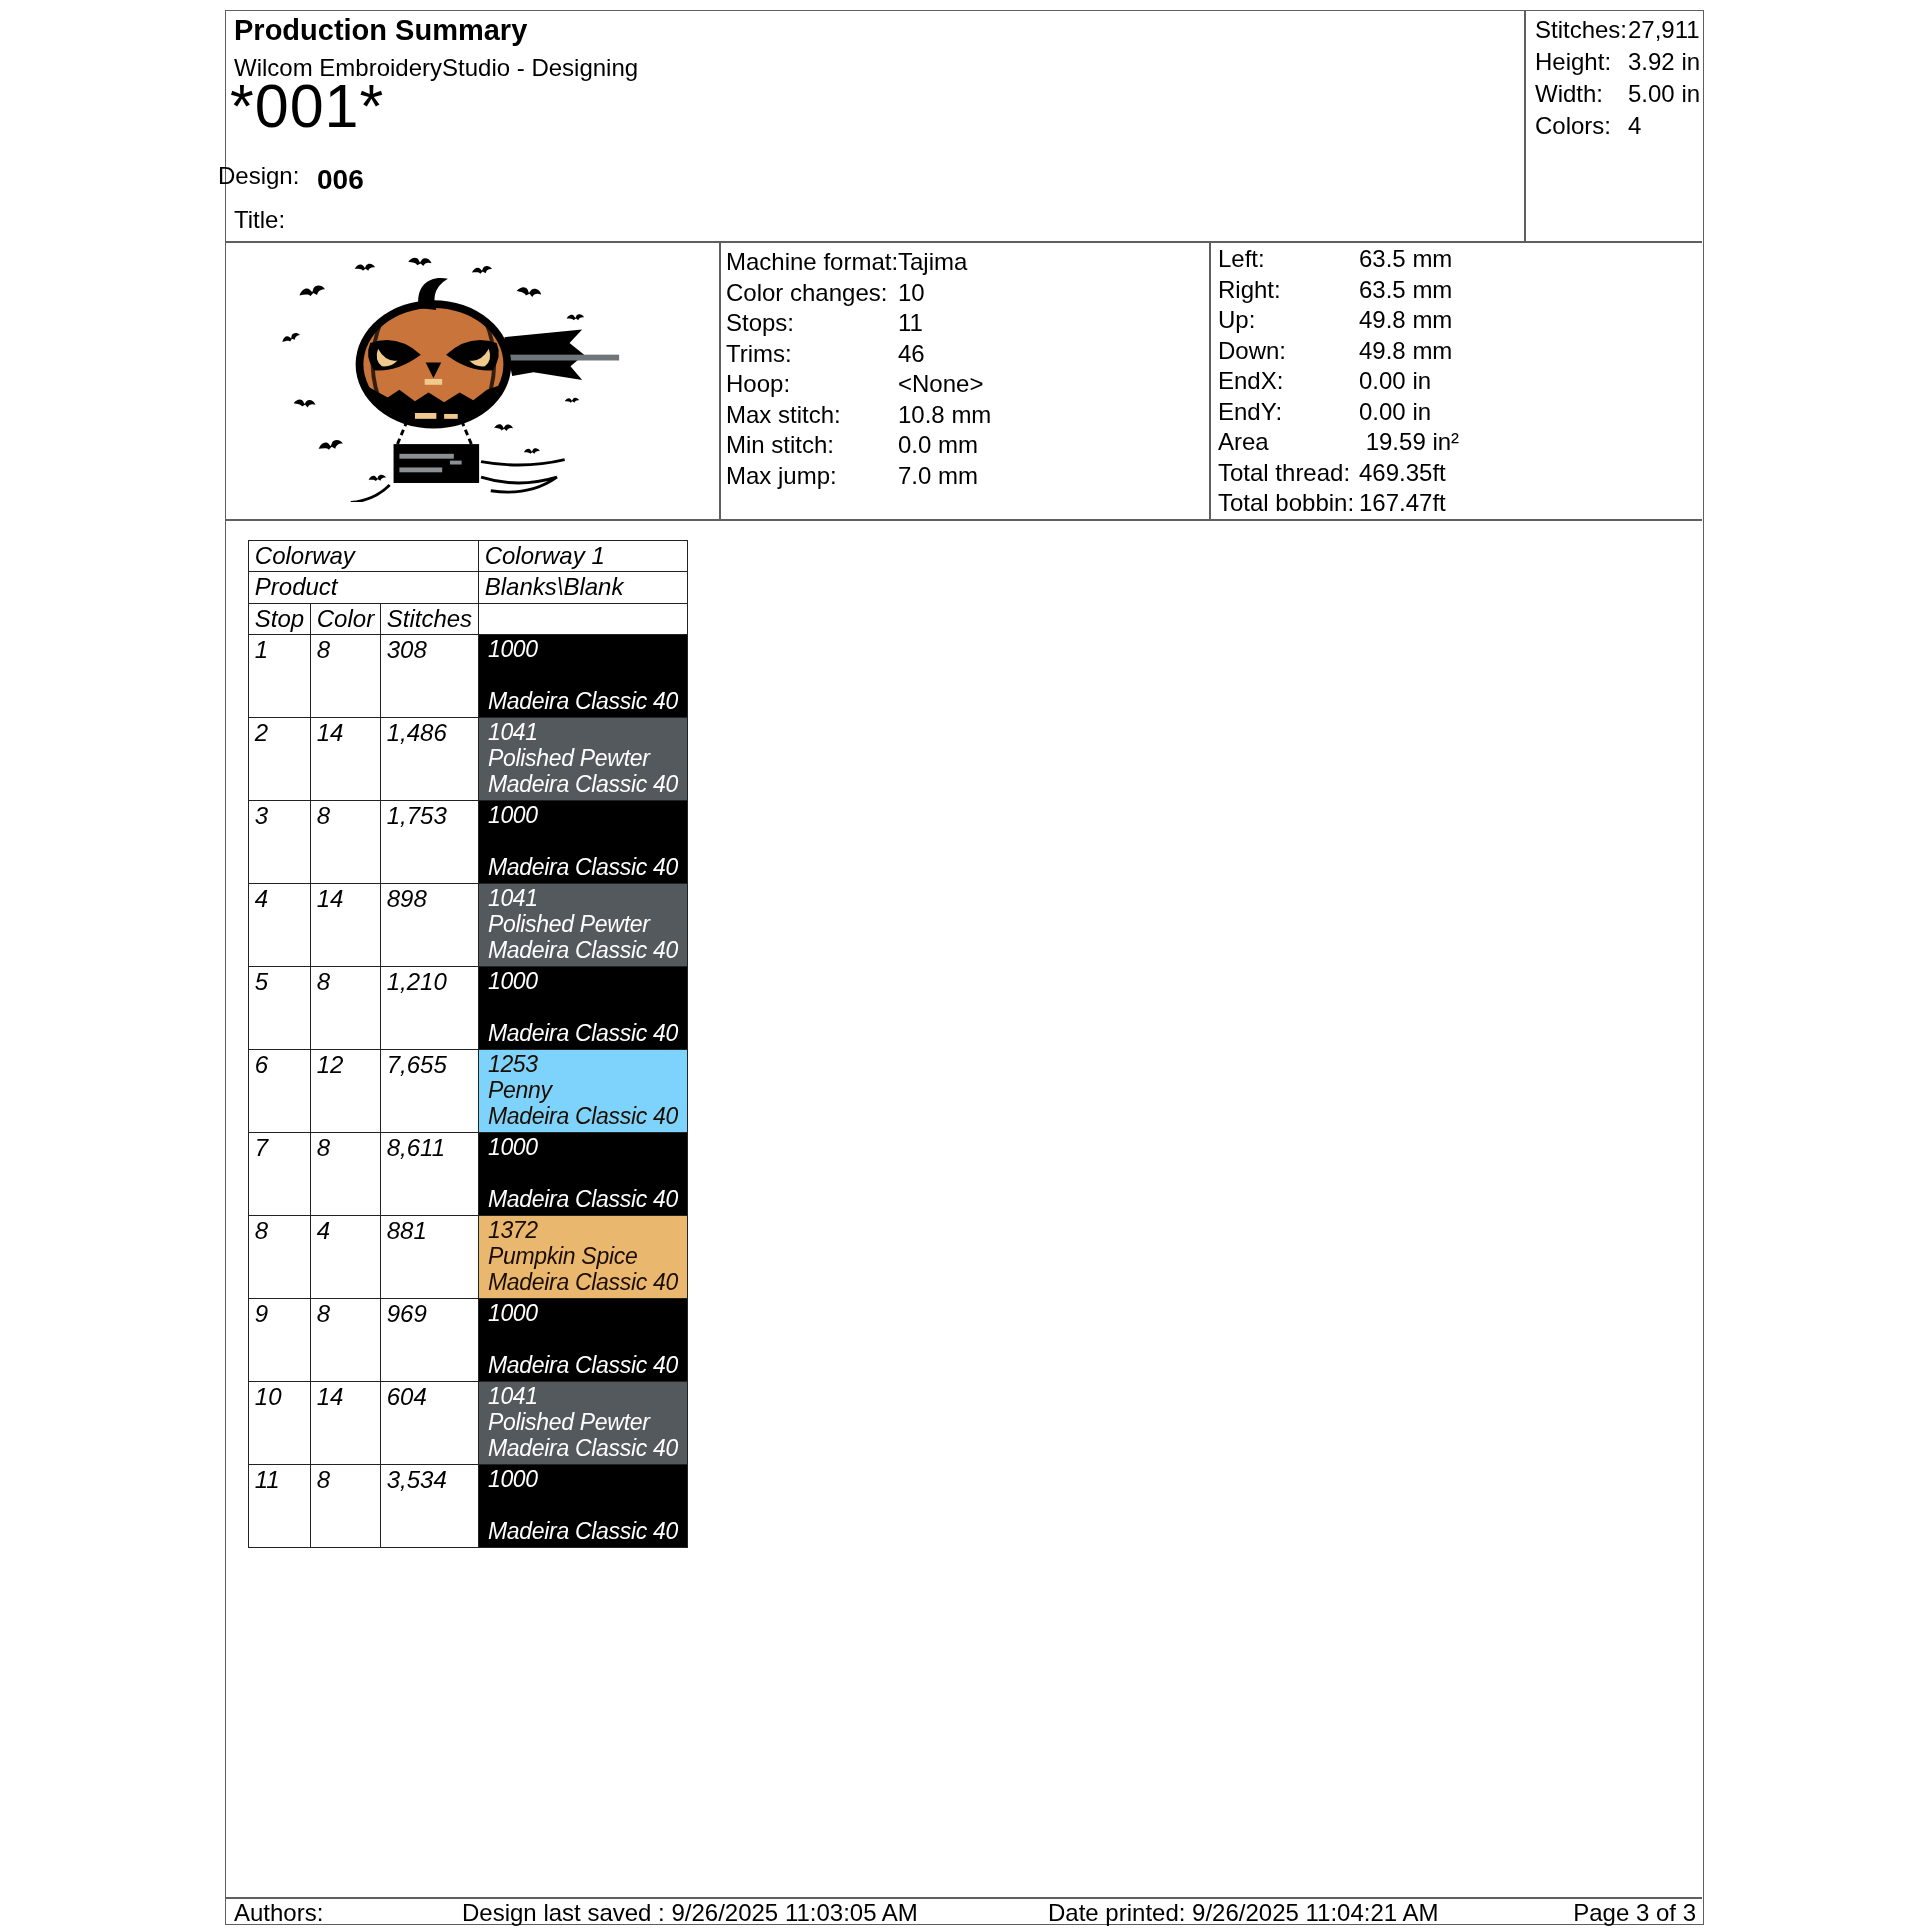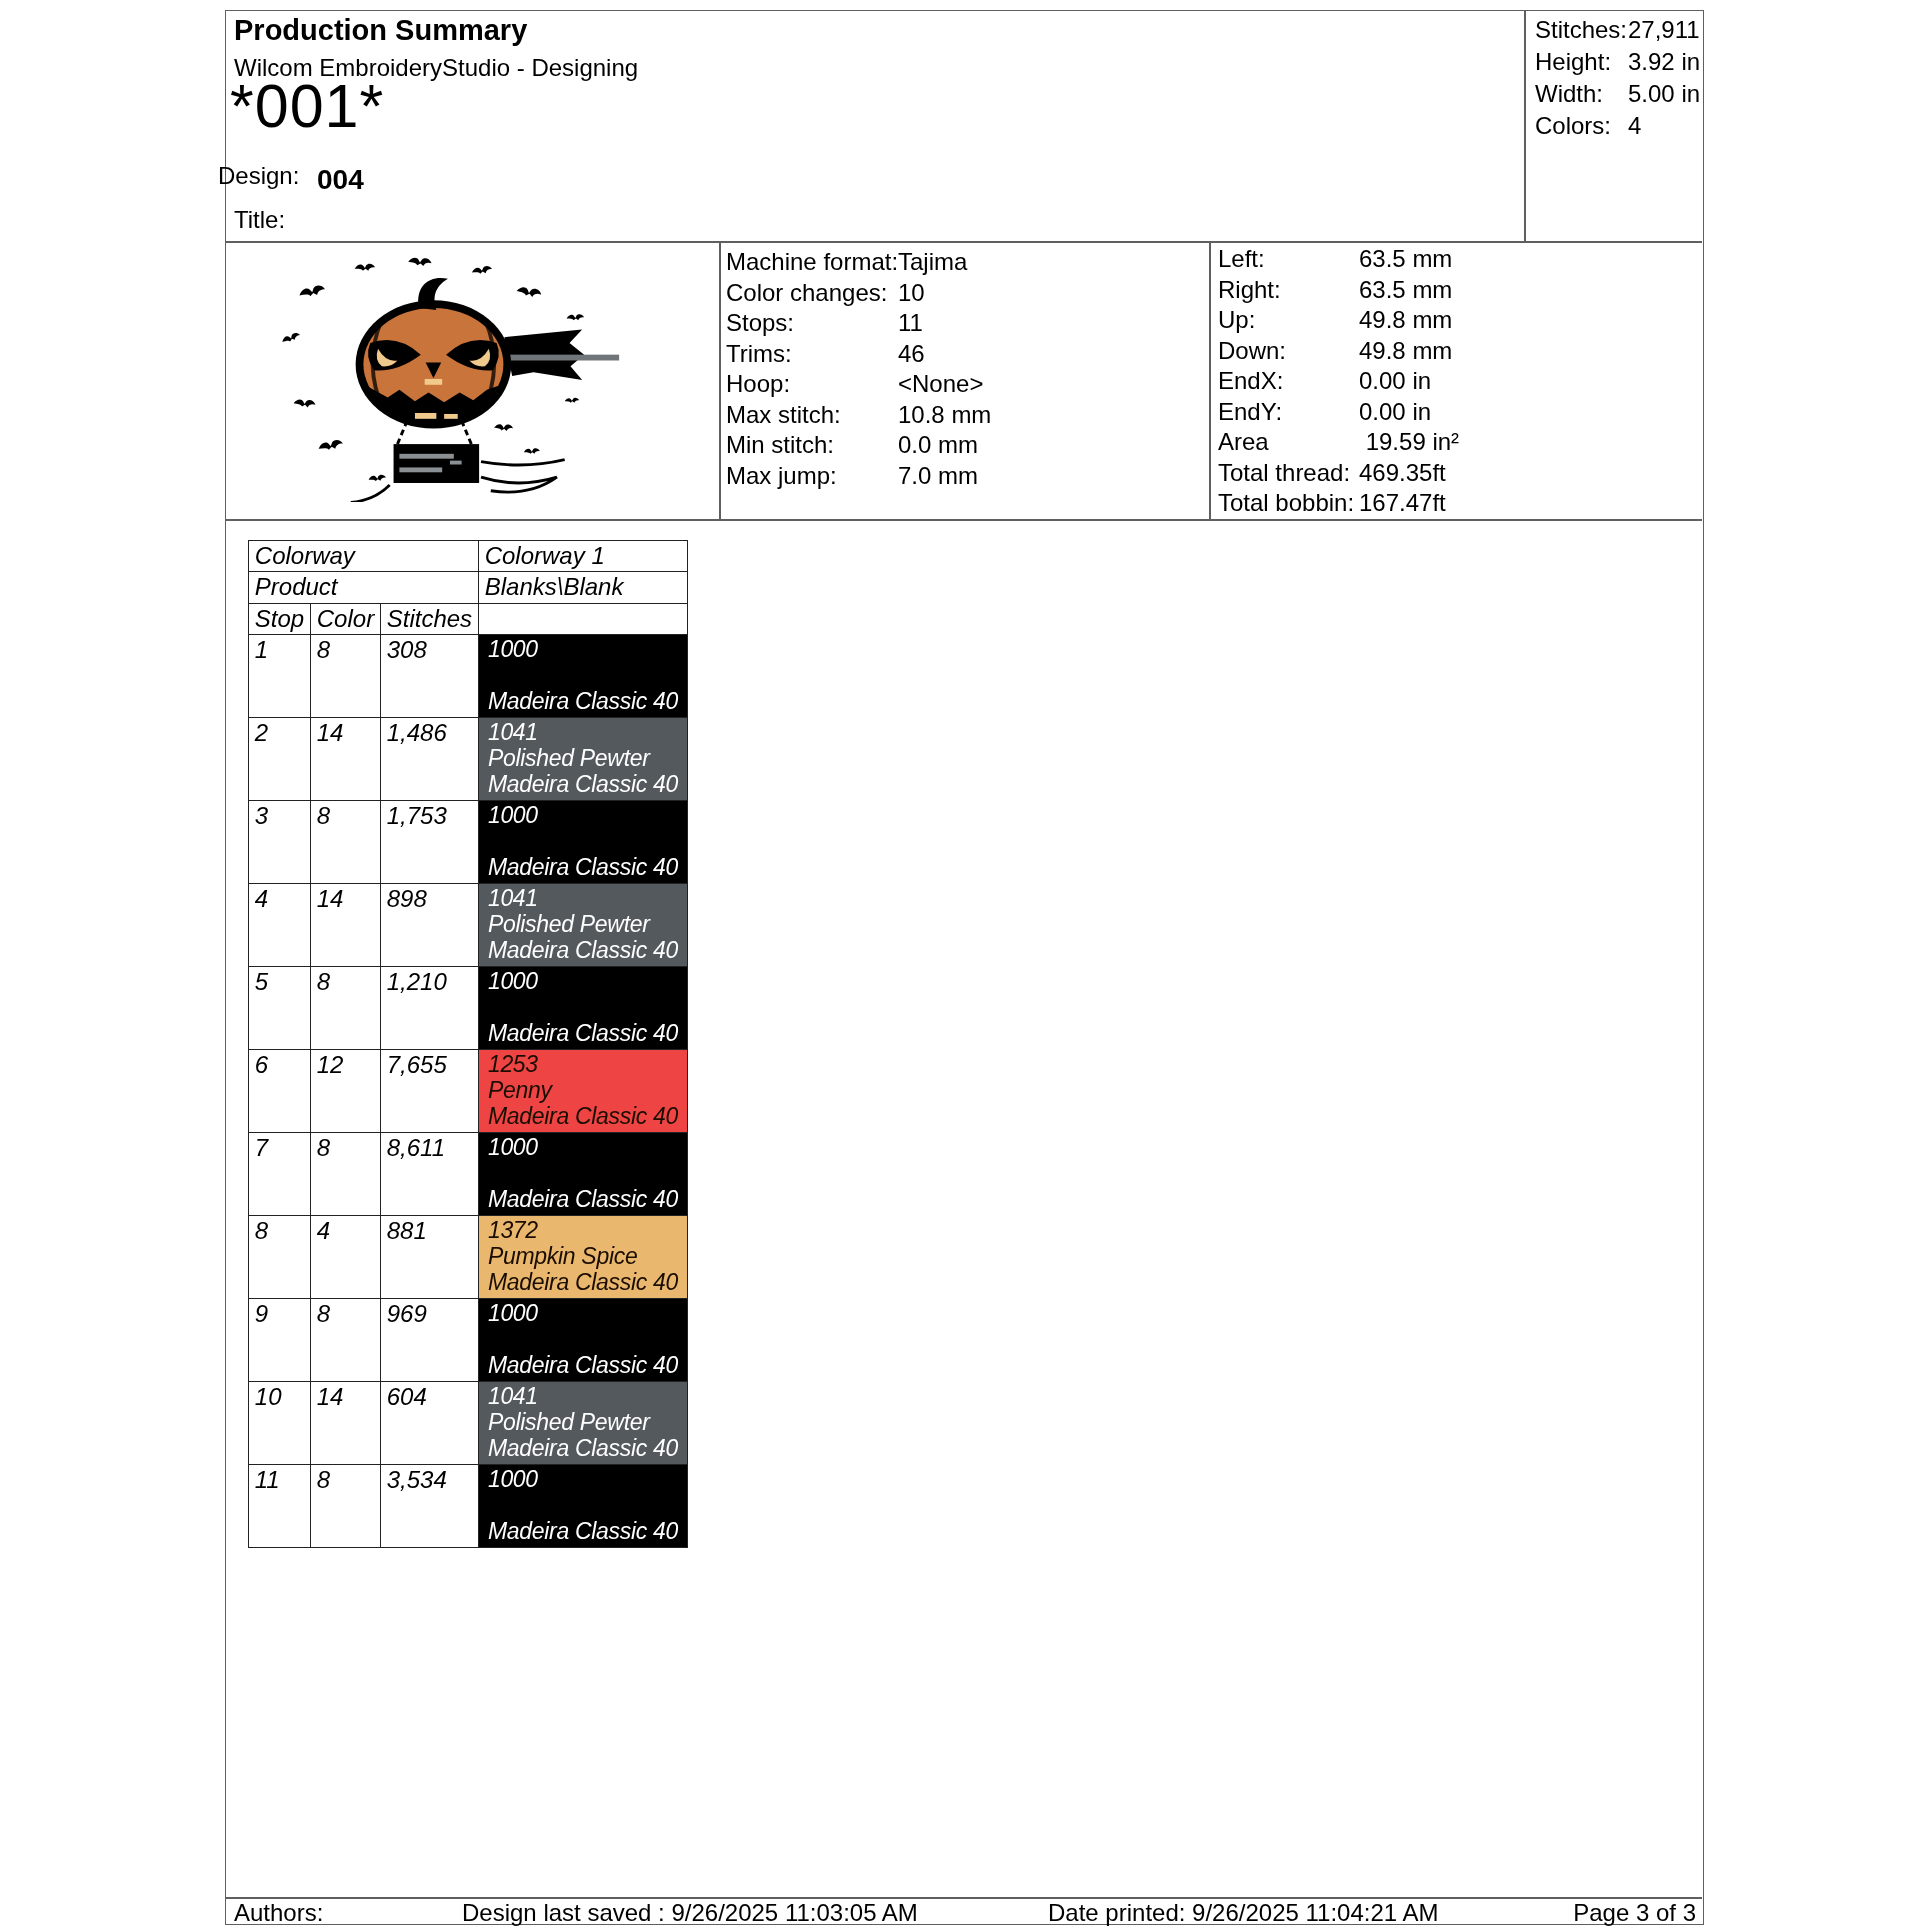--- a/index.html
+++ b/index.html
@@ -67,21 +67,21 @@
 <div class="abs divider" style="left:225px;top:519px;width:1477px;height:1.9px;"></div>
 <div class="abs divider" style="left:1524px;top:9.7px;width:1.9px;height:232px;"></div>
 <div class="abs divider" style="left:719px;top:241px;width:1.9px;height:278px;"></div>
 <div class="abs divider" style="left:1209px;top:241px;width:1.9px;height:278px;"></div>
 <div class="abs divider" style="left:225px;top:1897px;width:1477px;height:1.9px;"></div>
 
 <div class="abs report-title">Production Summary</div>
 <div class="abs report-subtitle">Wilcom EmbroideryStudio - Designing</div>
 <div class="abs design-code">*001*</div>
 <div class="abs design-row">Design:</div>
-<div class="abs design-value">004</div>
+<div class="abs design-value">006</div>
 <div class="abs title-row">Title:</div>
 
 <div class="abs stats" id="stats-rows">
     <div class="kv"><span class="kv-label">Stitches:</span><span class="kv-value">27,911</span></div>
     <div class="kv"><span class="kv-label">Height:</span><span class="kv-value">3.92 in</span></div>
     <div class="kv"><span class="kv-label">Width:</span><span class="kv-value">5.00 in</span></div>
     <div class="kv"><span class="kv-label">Colors:</span><span class="kv-value">4</span></div>
   </div>
 
 <div class="abs preview">
@@ -234,21 +234,21 @@
         <td class="swatch" style="background: rgb(0, 0, 0); color: rgb(255, 255, 255);">
           <div class="sw-line">1000</div>
           <div class="sw-line"></div>
           <div class="sw-line">Madeira Classic 40</div>
         </td>
       </tr>
       <tr class="r-stop">
         <td>6</td>
         <td>12</td>
         <td>7,655</td>
-        <td class="swatch" style="background: #ef4444; color: rgb(26, 13, 0);">
+        <td class="swatch" style="background: #7dd3fc; color: rgb(26, 13, 0);">
           <div class="sw-line">1253</div>
           <div class="sw-line">Penny</div>
           <div class="sw-line">Madeira Classic 40</div>
         </td>
       </tr>
       <tr class="r-stop">
         <td>7</td>
         <td>8</td>
         <td>8,611</td>
         <td class="swatch" style="background: rgb(0, 0, 0); color: rgb(255, 255, 255);">

